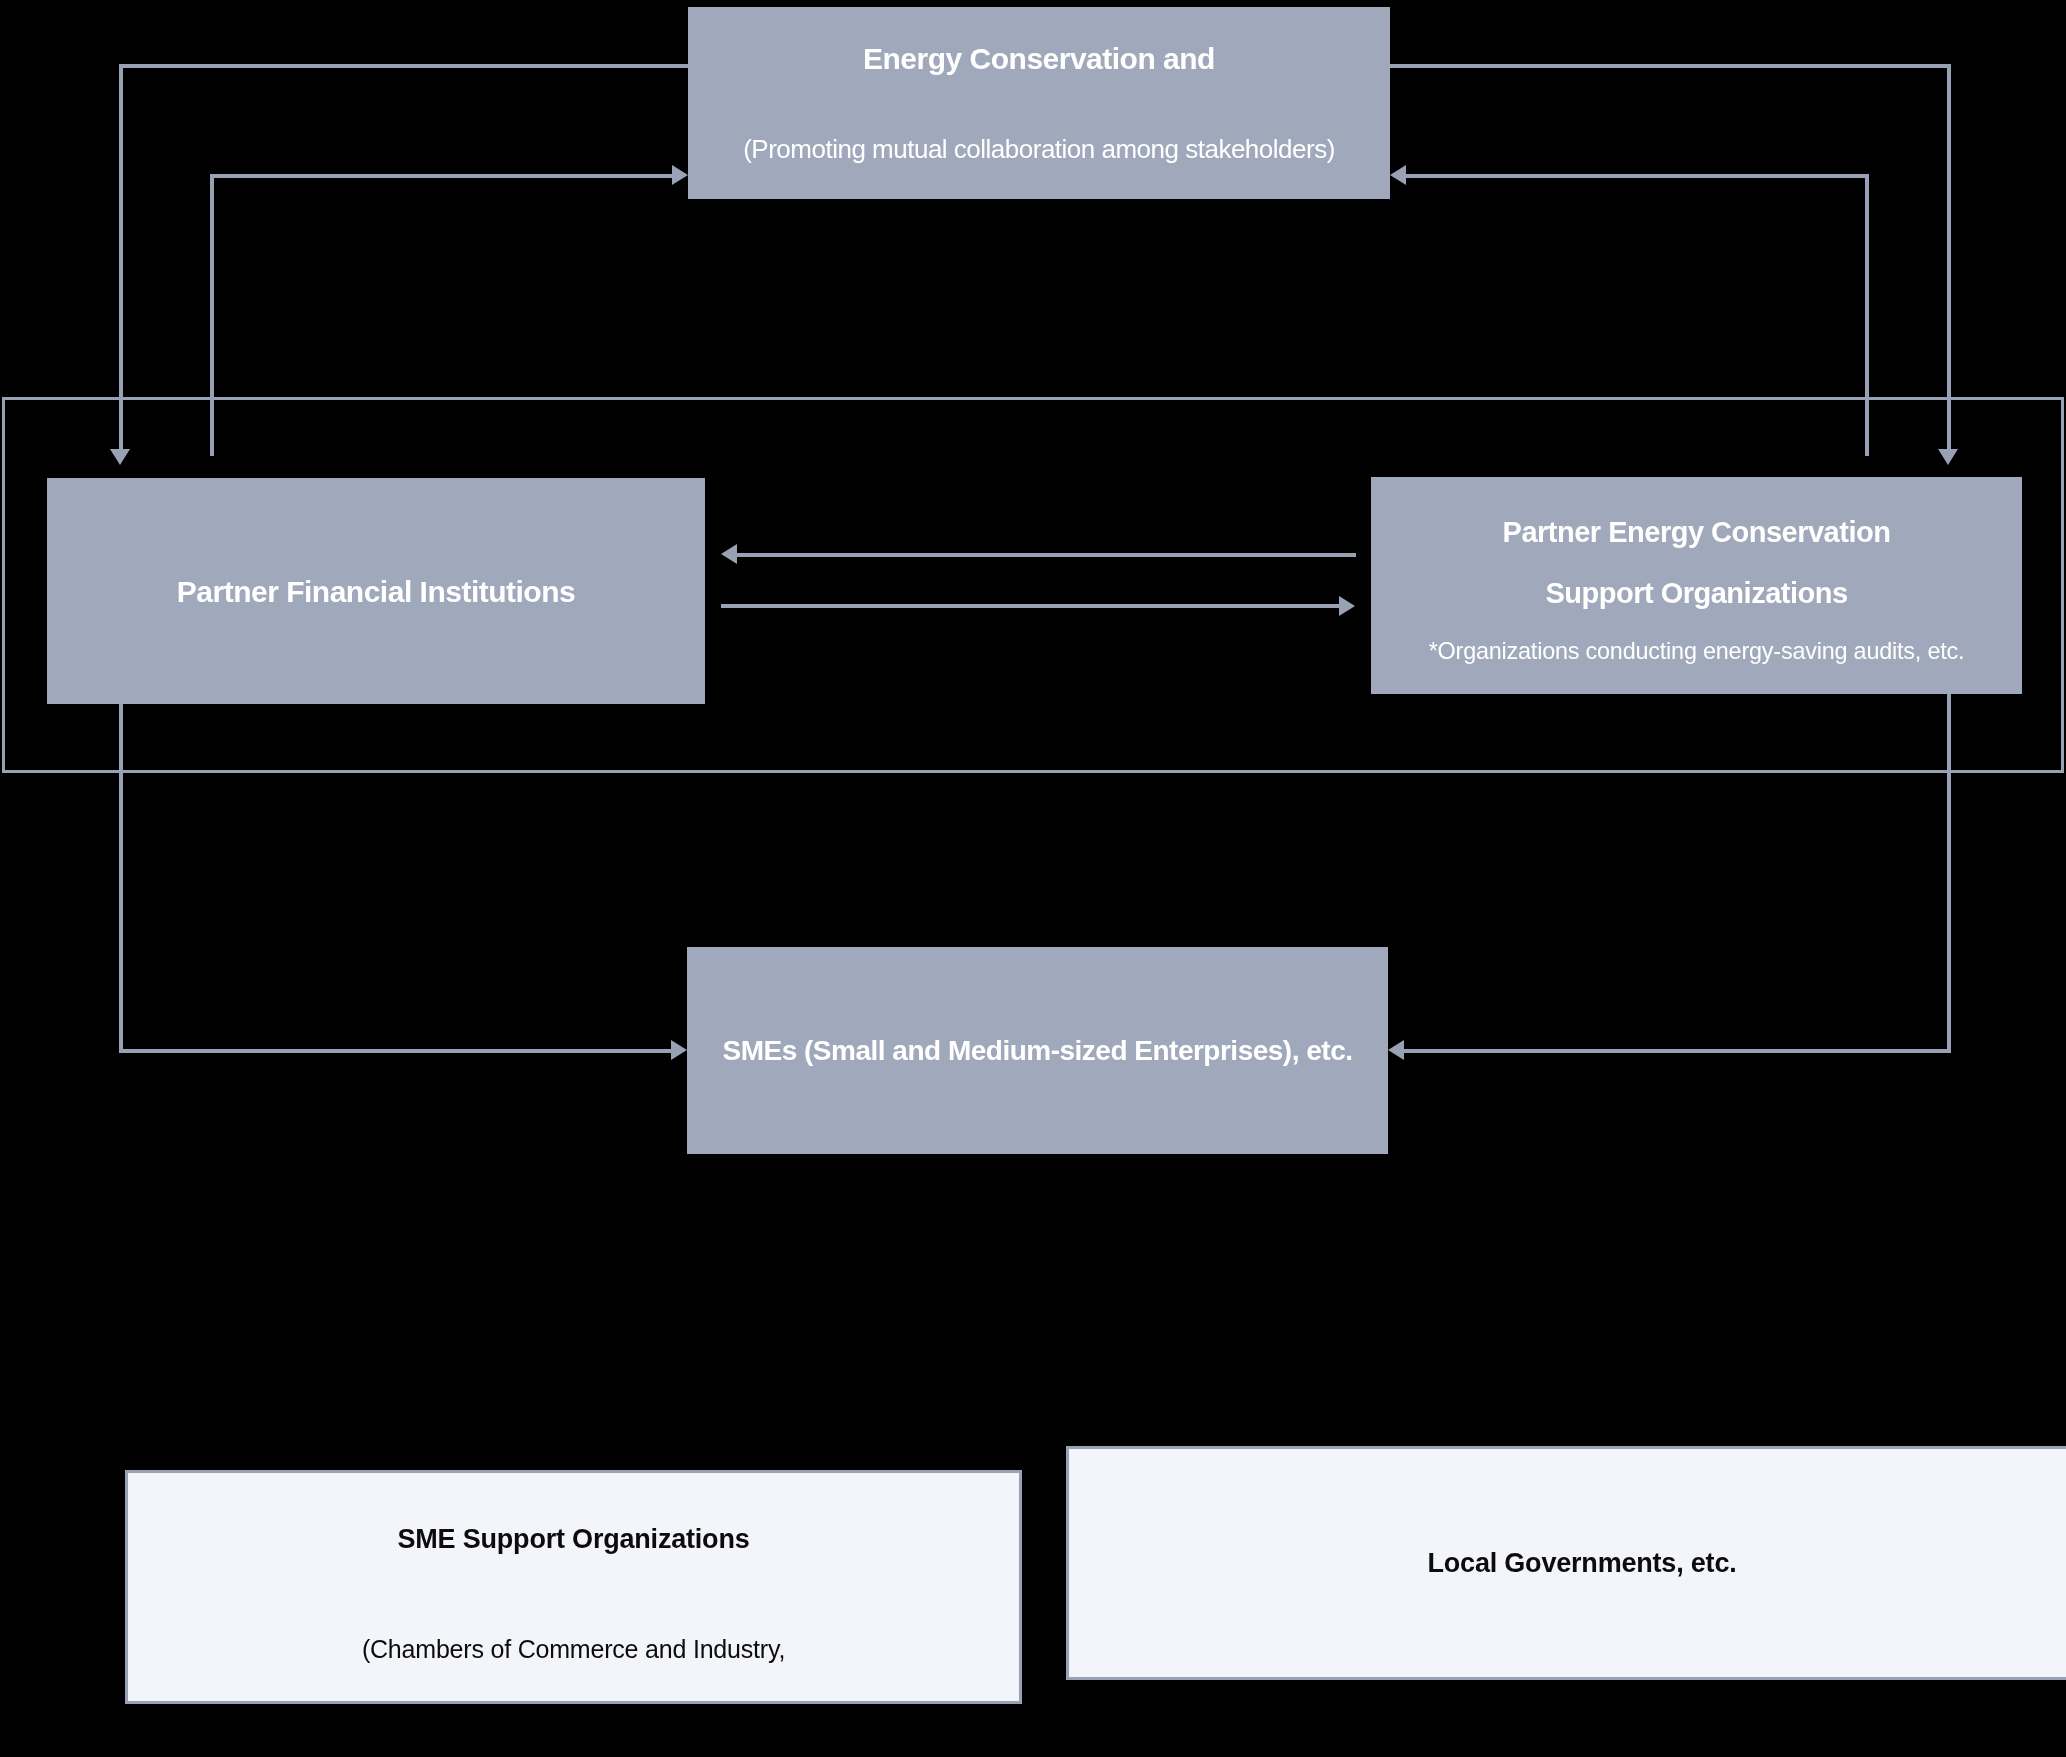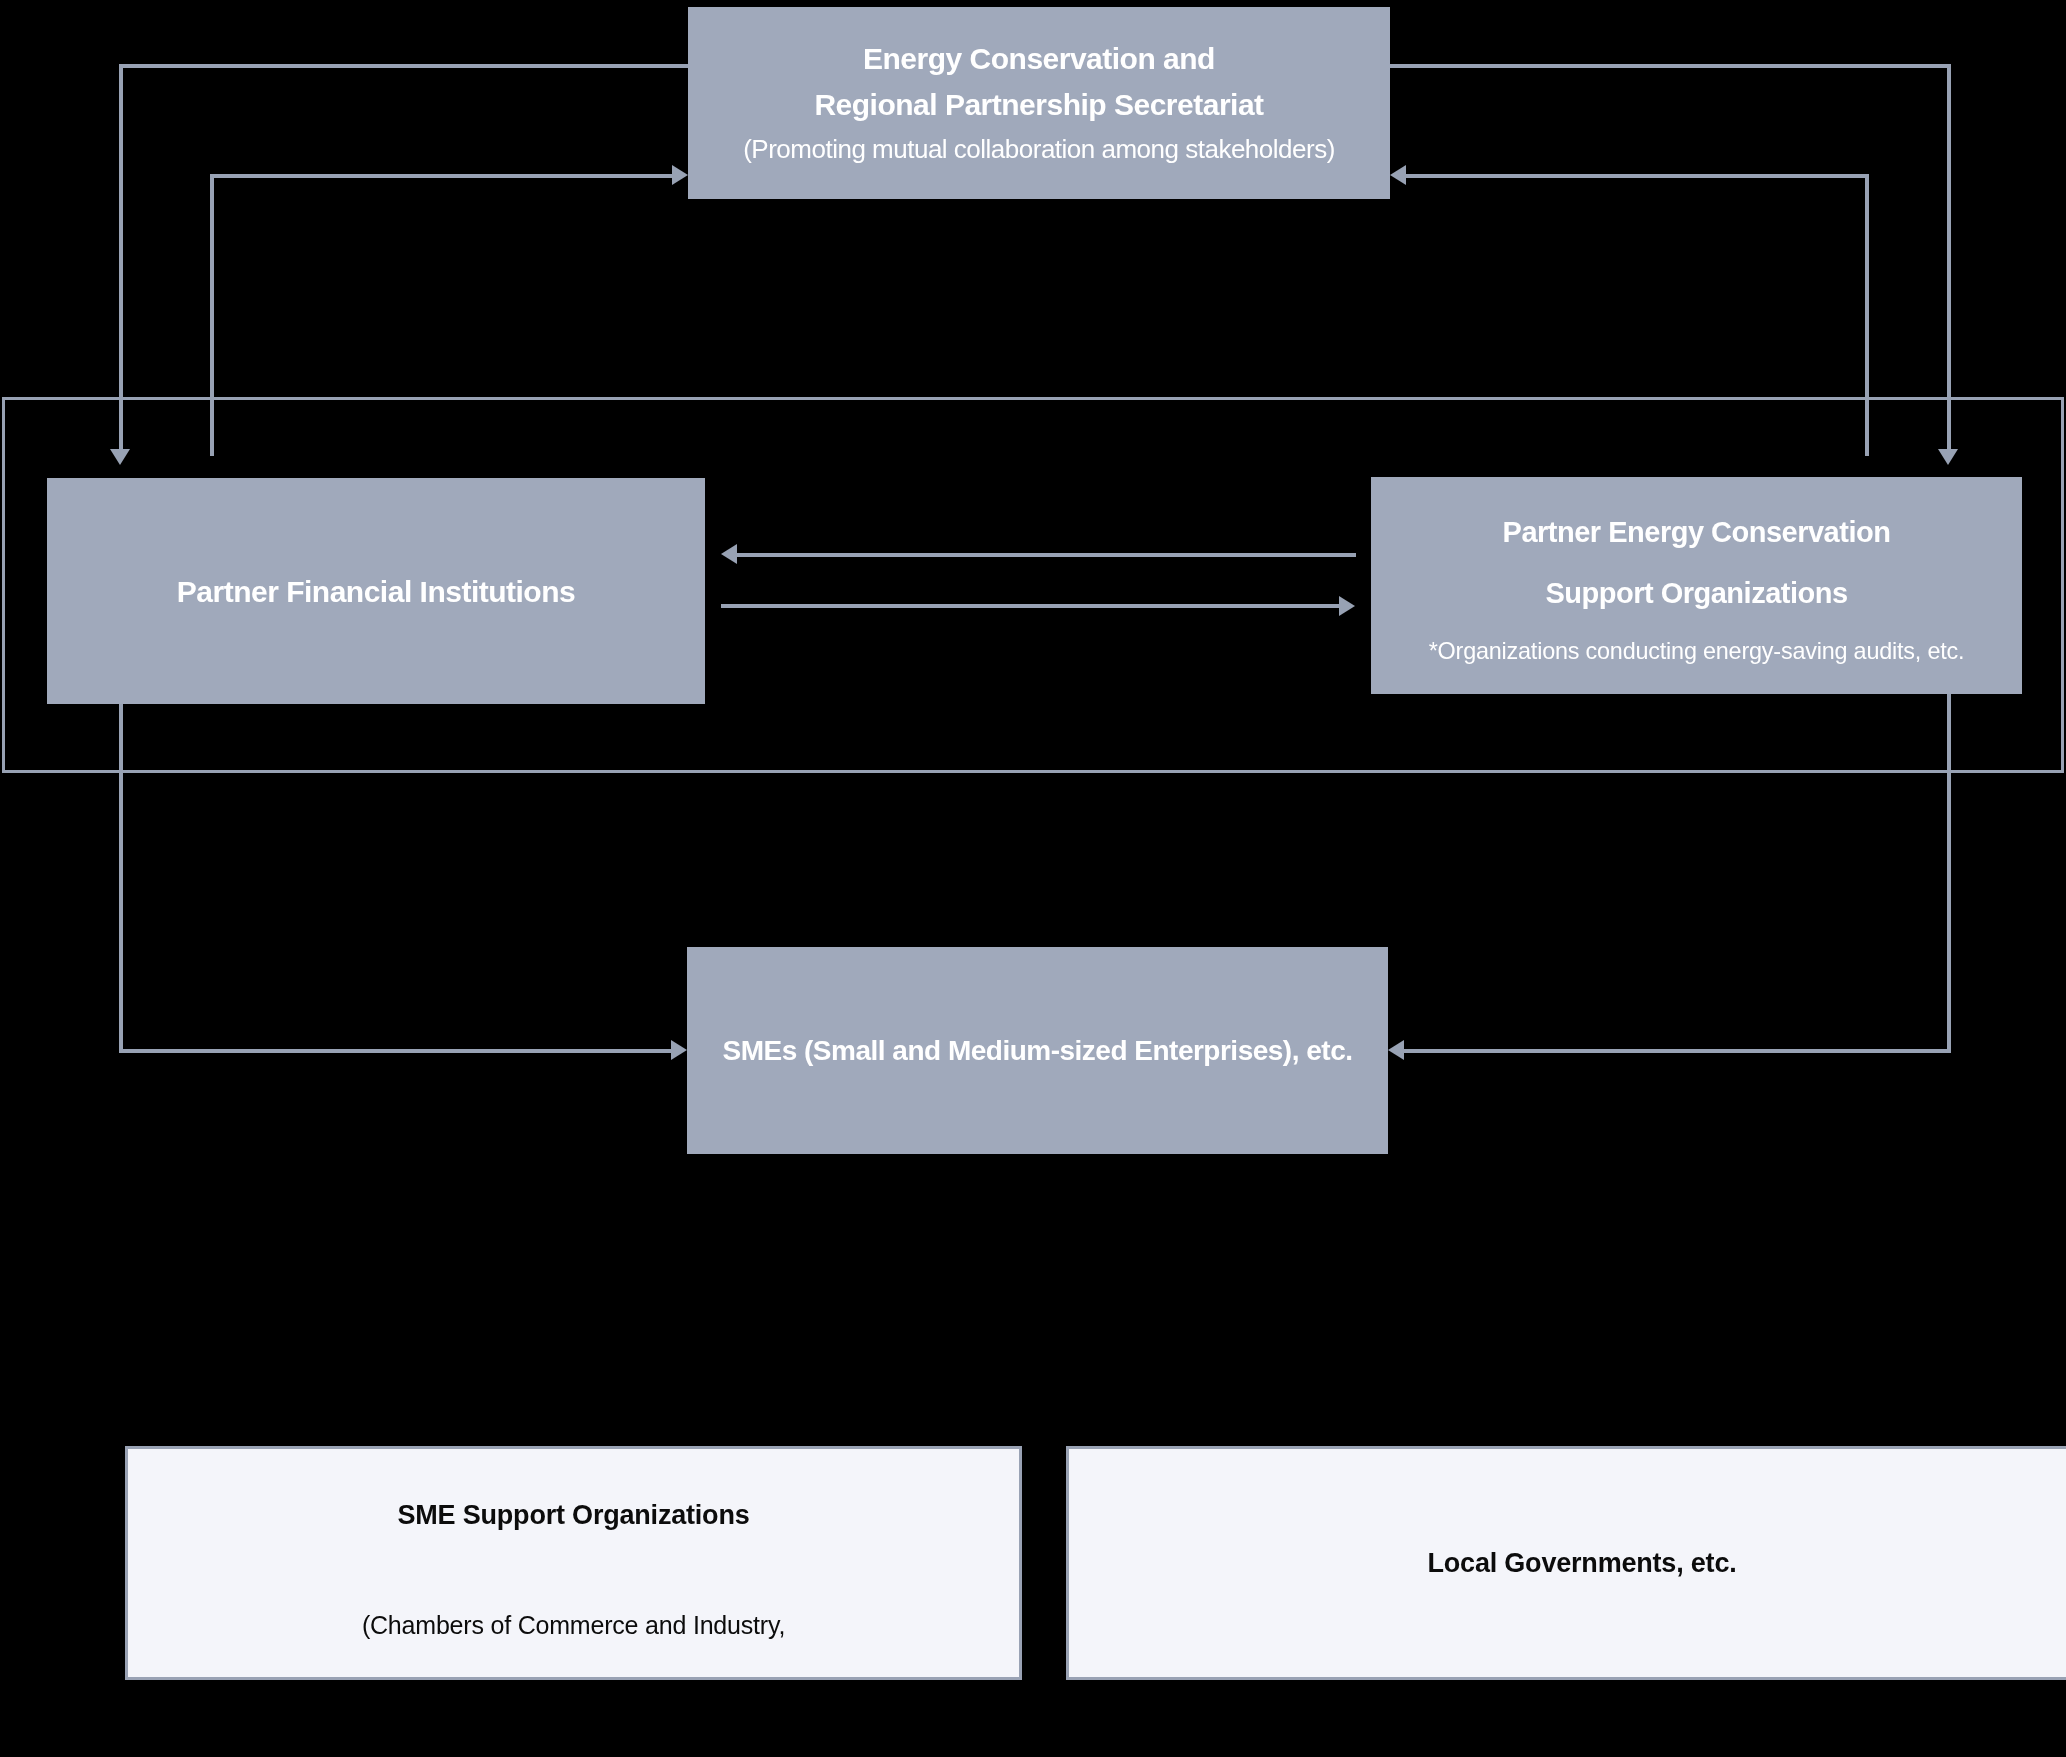--- a/index.html
+++ b/index.html
@@ -27,21 +27,21 @@
     background: #F4F5FA;
     color: #0c0c0c;
     border: 3.3px solid #99A2B4;
     display: flex;
     flex-direction: column;
     align-items: center;
     box-sizing: border-box;
     text-align: center;
   }
   .lightbox.center { justify-content: center; }
-  .lightbox.spread { justify-content: space-between; }
+  .lightbox.spread { justify-content: space-between; margin-top: 24px; }
   .hline, .vline { position: absolute; background: #98A2B4; }
   .hline { height: 3.7px; }
   .vline { width: 3.7px; }
   .arrow { position: absolute; width: 0; height: 0; border-style: solid; }
   .arrow.right { border-width: 10.8px 0 10.8px 16px; border-color: transparent transparent transparent #98A2B4; }
   .arrow.left  { border-width: 10.8px 16px 10.8px 0; border-color: transparent #98A2B4 transparent transparent; }
   .arrow.down  { border-width: 16px 10.8px 0 10.8px; border-color: #98A2B4 transparent transparent transparent; }
   .frame {
     position: absolute;
     border: 3.7px solid #98A2B4;
@@ -85,21 +85,20 @@
 <div class="vline" style="left:119px; top:704px; height:347px;"></div>
 <div class="hline" style="left:119px; top:1049px; width:552px;"></div>
 <div class="arrow right" style="left:671px; top:1040px;"></div>
 
 <div class="vline" style="left:1947px; top:694px; height:357px;"></div>
 <div class="hline" style="left:1404px; top:1049px; width:547px;"></div>
 <div class="arrow left" style="left:1388px; top:1040px;"></div>
 
 <div class="box spread" style="left:688px; top:6.6px; width:702px; height:192px; padding:33px 9.4px;">
   <span class="tb64">Energy Conservation and</span>
-  <span class="tb64">Regional Partnership Secretariat</span>
   <span class="tr56">(Promoting mutual collaboration among stakeholders)</span>
 </div>
 
 <div class="box center" style="left:47px; top:478px; width:658px; height:226px; padding:0 5px;">
   <span class="tb64">Partner Financial Institutions</span>
 </div>
 
 <div class="box spread" style="left:1371px; top:477px; width:651px; height:217px; padding:37px 6.6px 28px;">
   <span class="tb62">Partner Energy Conservation</span>
   <span class="tb62">Support Organizations</span>

